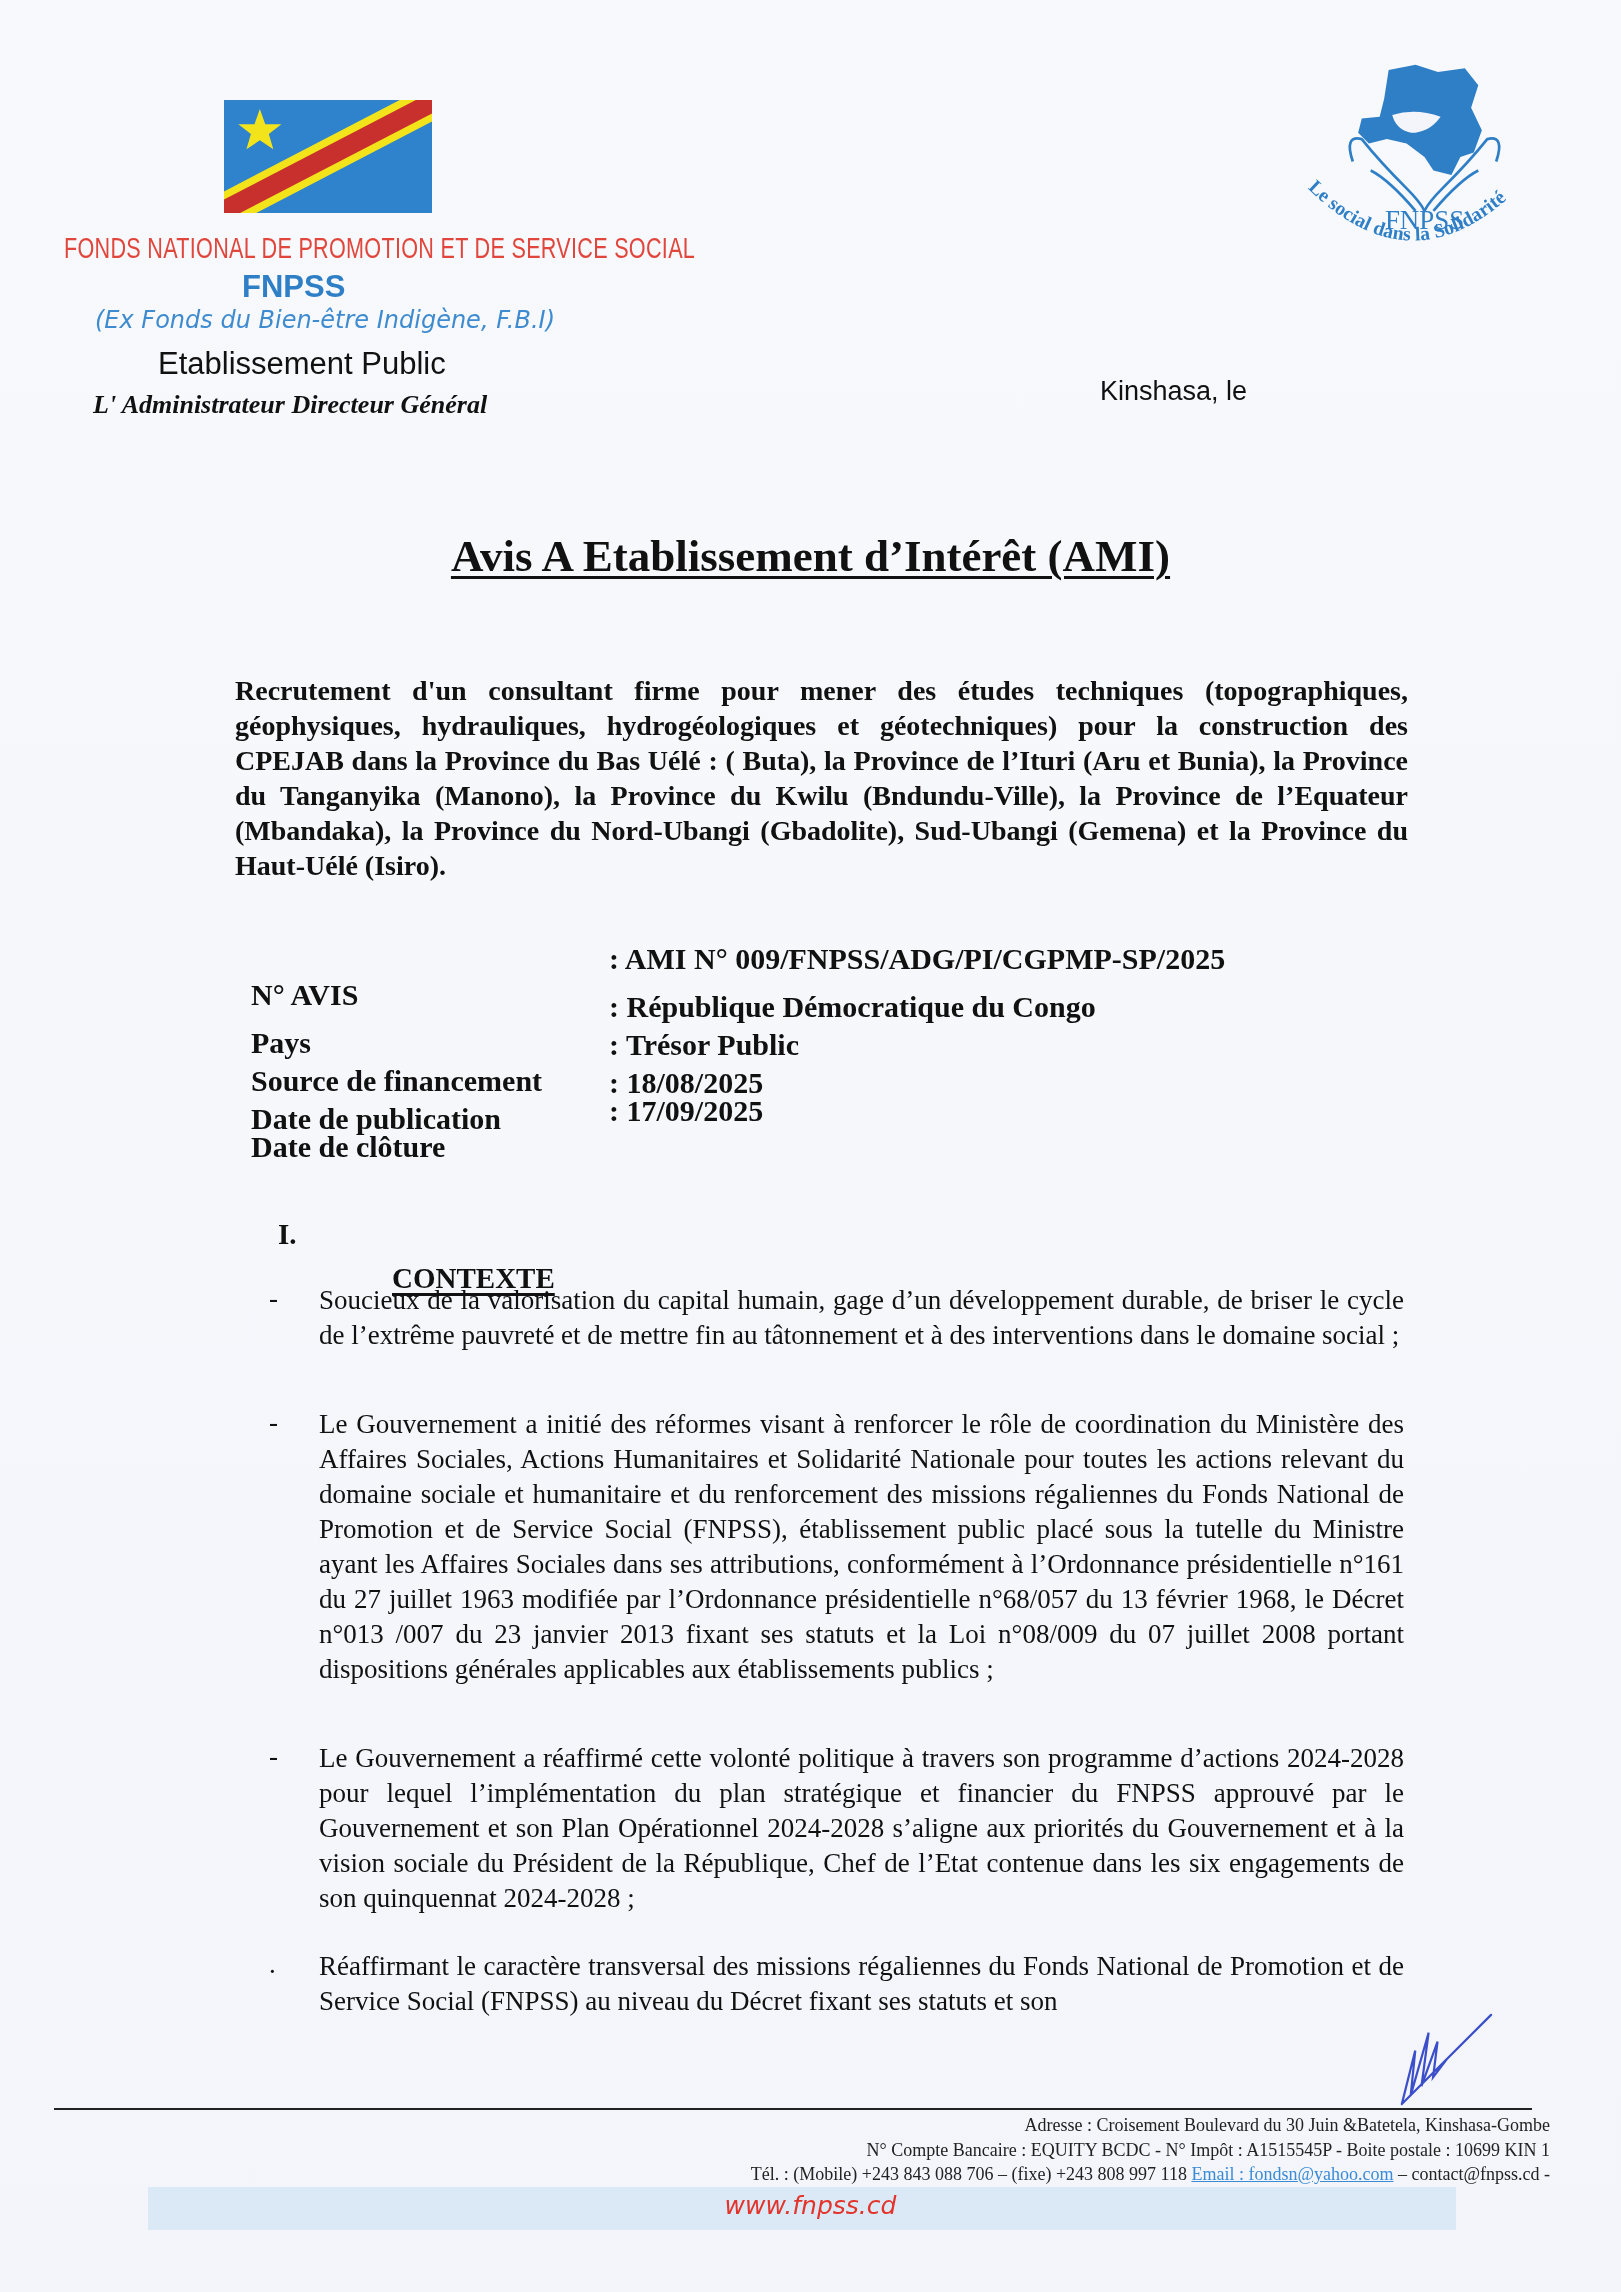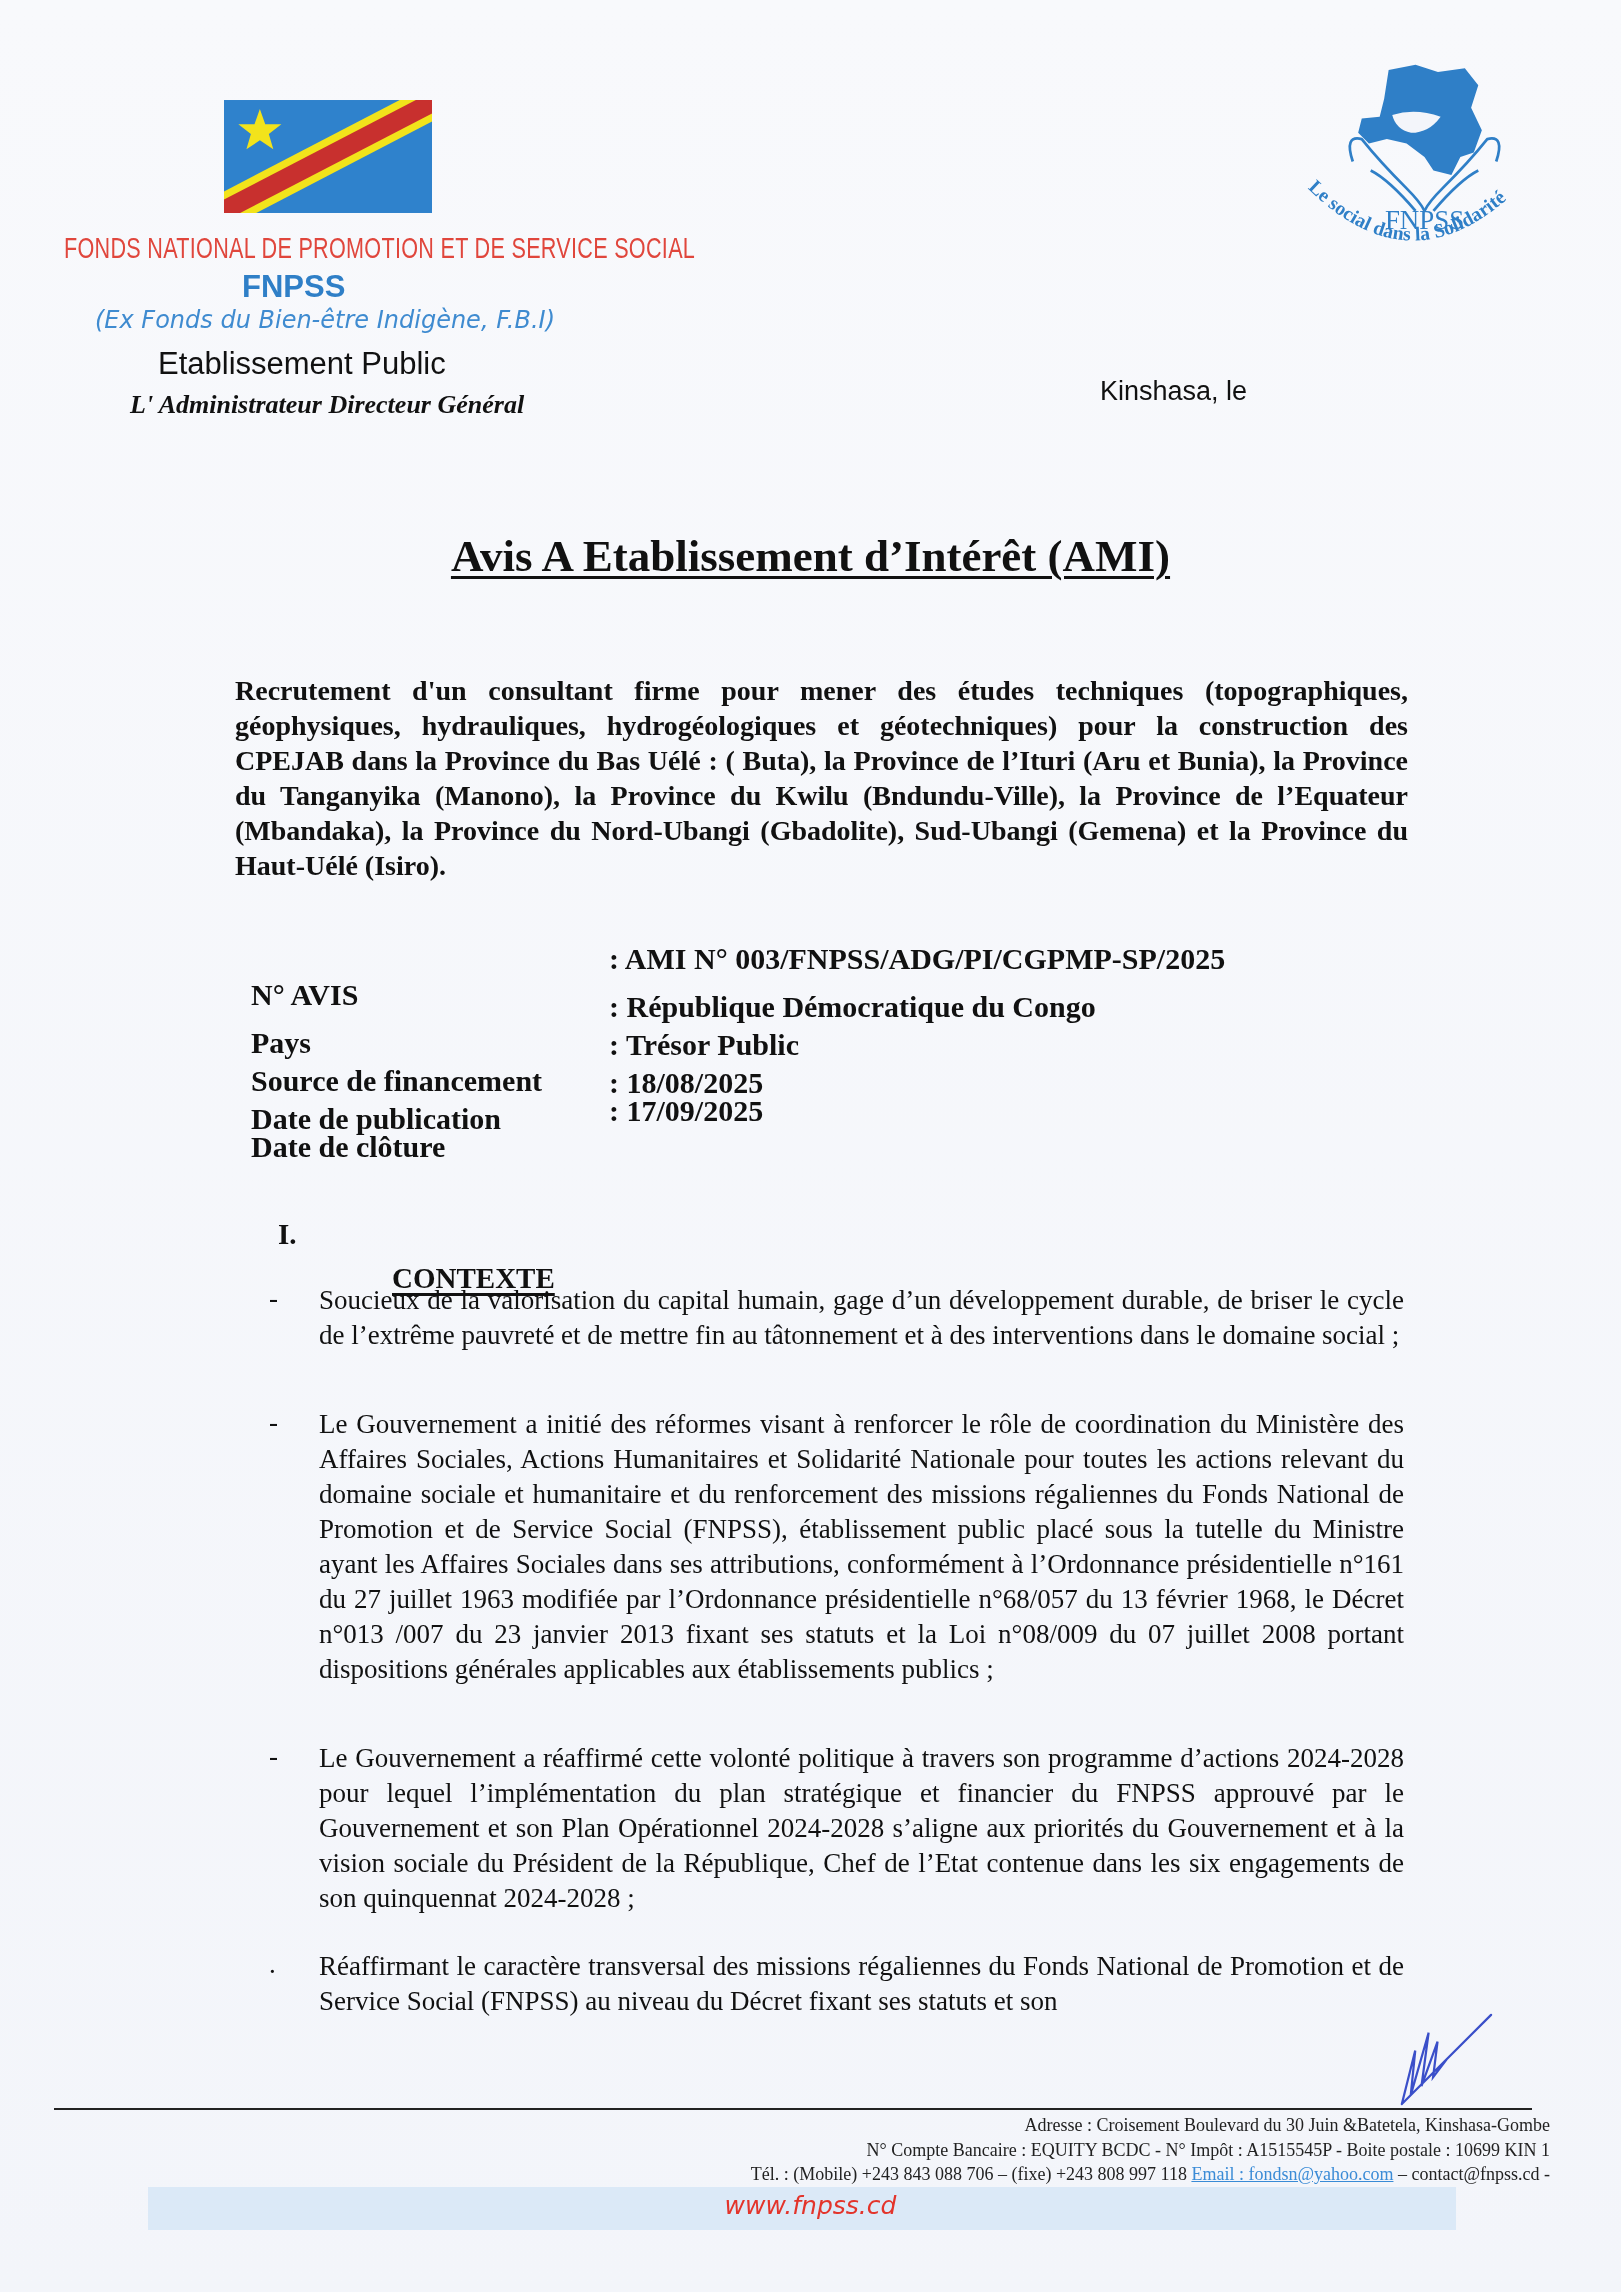--- a/index.html
+++ b/index.html
@@ -31,21 +31,21 @@
   .ex-fonds {
     position: absolute; left: 95px; top: 306px; font-family: "DejaVu Sans", sans-serif;
     font-style: italic; font-size: 24px; color: #3f8bd0; white-space: nowrap;
   }
   .etab {
     position: absolute; left: 158px; top: 346px; font-family: "Liberation Sans", sans-serif;
     font-size: 31px; color: #111;
   }
   .adg {
     position: absolute; left: 93px; top: 390px; font-family: "Liberation Serif", serif;
-    font-style: italic; font-weight: bold; font-size: 26px; color: #111; white-space: nowrap; margin-left: 37px;
+    font-style: italic; font-weight: bold; font-size: 26px; color: #111; white-space: nowrap;
   }
 
   
   .logo { position: absolute; left: 1281px; top: 45px; width: 287px; height: 242px; }
   .kinshasa {
     position: absolute; left: 1100px; top: 376px; font-family: "Liberation Sans", sans-serif;
     font-size: 27px; color: #111;
   }
 
   
@@ -138,21 +138,21 @@
 
   <div class="kinshasa">Kinshasa, le</div>
 
   <div class="title">Avis A Etablissement d’Intérêt (AMI)</div>
 
   <div class="subject">Recrutement d'un consultant firme pour mener des études techniques (topographiques, géophysiques, hydrauliques, hydrogéologiques et géotechniques) pour la construction des CPEJAB dans la Province du Bas Uélé : ( Buta), la Province de l’Ituri (Aru et Bunia), la Province du Tanganyika (Manono), la Province du Kwilu (Bndundu-Ville), la Province de l’Equateur (Mbandaka), la Province du Nord-Ubangi (Gbadolite), Sud-Ubangi (Gemena) et la Province du Haut-Uélé (Isiro).</div>
 
   <div class="info">
     <div class="info-row" style="top:0px">
       <span class="info-label">N° AVIS</span>
-      <span class="info-value">: AMI N° 003/FNPSS/ADG/PI/CGPMP-SP/2025</span>
+      <span class="info-value">: AMI N° 009/FNPSS/ADG/PI/CGPMP-SP/2025</span>
     </div>
     <div class="info-row" style="top:48px">
       <span class="info-label">Pays</span>
       <span class="info-value">: République Démocratique du Congo</span>
     </div>
     <div class="info-row" style="top:86px">
       <span class="info-label">Source de financement</span>
       <span class="info-value">: Trésor Public</span>
     </div>
     <div class="info-row" style="top:124px">

